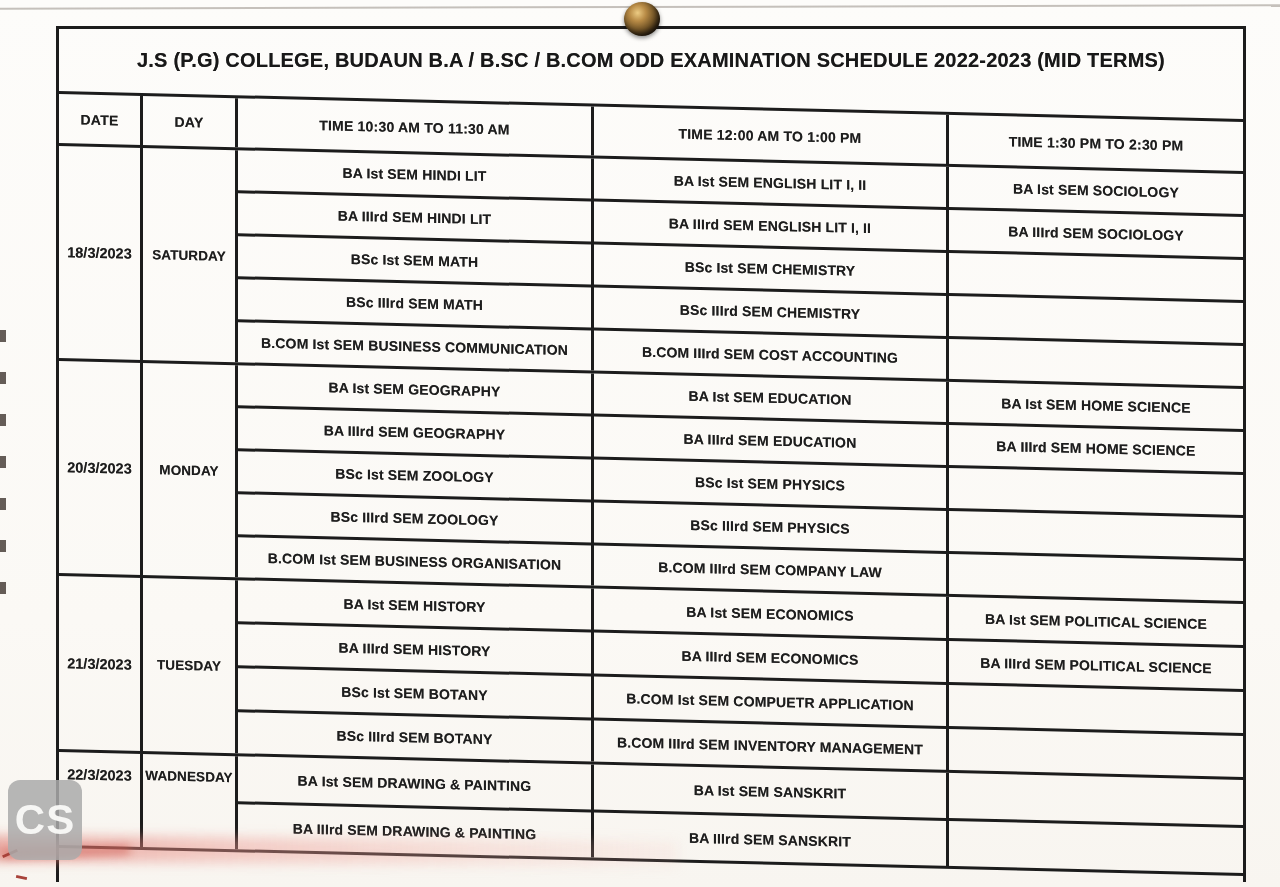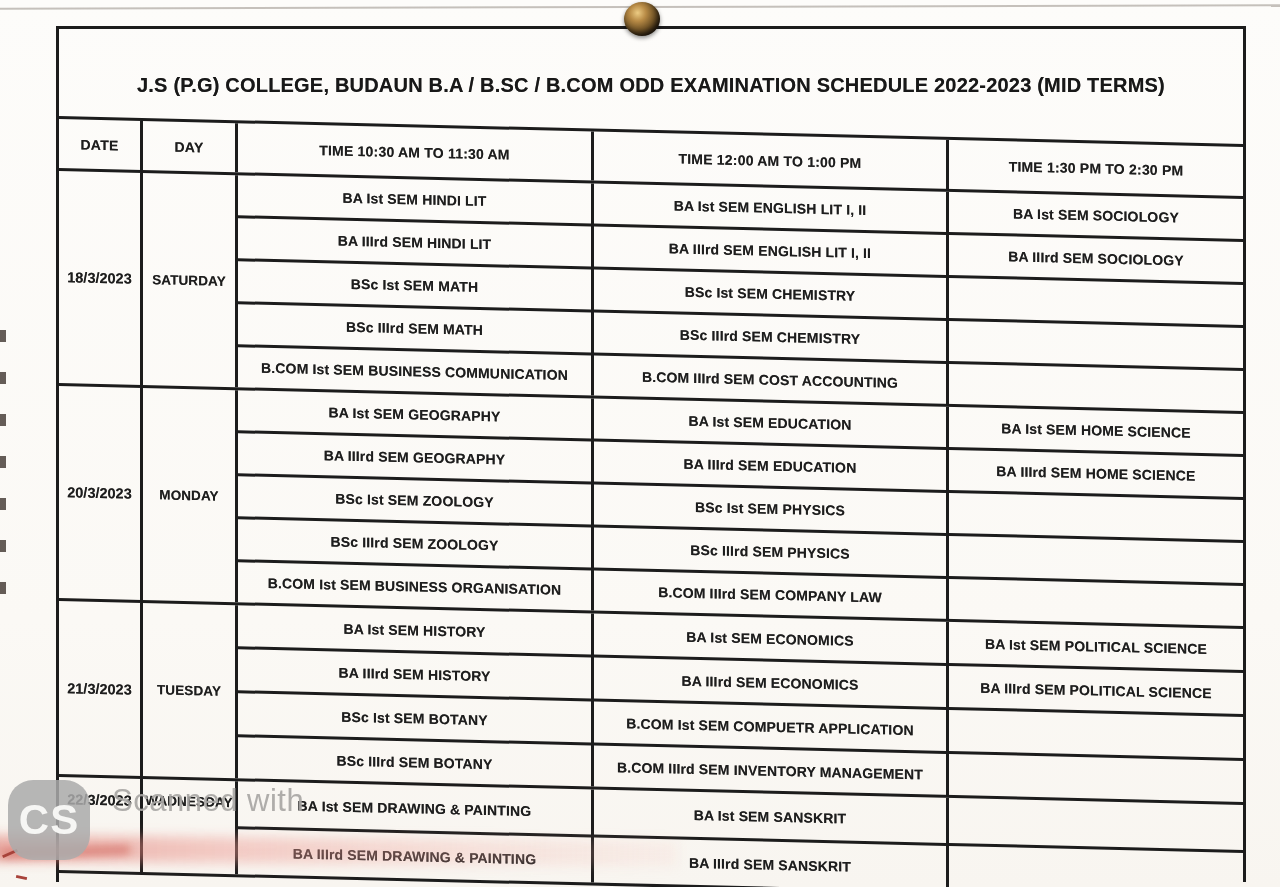--- a/index.html
+++ b/index.html
@@ -25,21 +25,20 @@
     background:rgba(128,120,110,.45);transform:rotate(-0.15deg);}
   
   .frame{
     position:absolute;left:56px;top:26px;width:1190px;height:856px;
     border:3px solid var(--ink);border-bottom:none;box-sizing:border-box;
   }
   .title{
     height:62px;display:flex;align-items:center;justify-content:center;
     font-size:20px;font-weight:700;color:#181818;letter-spacing:.2px;
     text-shadow:0 0 .5px rgba(0,0,0,.6);
-    margin-top:25px;
   }
   .sched{
     transform:skewY(1.35deg);transform-origin:0 0;
     border-top:3px solid var(--ink);
   }
   .grid-cols{display:grid;grid-template-columns:81px 95px 356px 355px 297px;}
   .grid-cols > *:not(:first-child){border-left:3px solid var(--ink);}
   .header-row{height:52px;border-bottom:3px solid var(--ink);box-sizing:border-box;}
   .hcell{
     display:flex;align-items:center;justify-content:center;
@@ -71,21 +70,21 @@
     position:absolute;left:0;top:847px;width:130px;height:10px;z-index:2;
     background:rgba(205,85,75,.5);filter:blur(4px);transform:rotate(-2deg);
   }
   .edge-marks{
     position:absolute;left:0;top:330px;width:6px;height:292px;z-index:2;
     background:repeating-linear-gradient(180deg,rgba(58,48,42,.78) 0 12px,transparent 12px 42px);
   }
   .red-mark{position:absolute;background:#a8423a;z-index:2;}
   .watermark{position:absolute;left:8px;top:780px;z-index:3;display:flex;align-items:flex-start;}
   .cs-logo{
-    width:82px;height:80px;border-radius:25px;background:rgba(170,170,170,.85);
+    width:74px;height:80px;border-radius:12px;background:rgba(170,170,170,.85);
     display:flex;align-items:center;justify-content:center;
     font-size:42px;font-weight:700;color:rgba(250,250,248,.95);letter-spacing:1px;
   }
   .wm-lines{margin-left:22px;color:rgba(168,166,164,.92);font-size:31px;line-height:42px;letter-spacing:.5px;}
   .pin{
     position:absolute;left:624px;top:2px;width:36px;height:34px;border-radius:50%;z-index:4;
     background:radial-gradient(circle at 38% 32%,#eccb83 0%,#b78a45 26%,#6b4f24 55%,#241a0e 82%);
     box-shadow:0 2px 4px rgba(0,0,0,.45), inset -2px -3px 5px rgba(0,0,0,.55);
   }
 </style>
@@ -215,18 +214,17 @@
 
   <div class="smudge"></div>
   <div class="smudge2"></div>
   <div class="edge-marks"></div>
   <div class="red-mark" style="left:2px;top:852px;width:16px;height:3px;transform:rotate(-24deg);"></div>
   <div class="red-mark" style="left:16px;top:876px;width:11px;height:3px;transform:rotate(12deg);"></div>
 
   <div class="watermark">
     <div class="cs-logo">CS</div>
     <div class="wm-lines">
-      <div>Scanned with</div>
     </div>
   </div>
 
   <div class="pin"></div>
 </div>
 
 </body></html>

